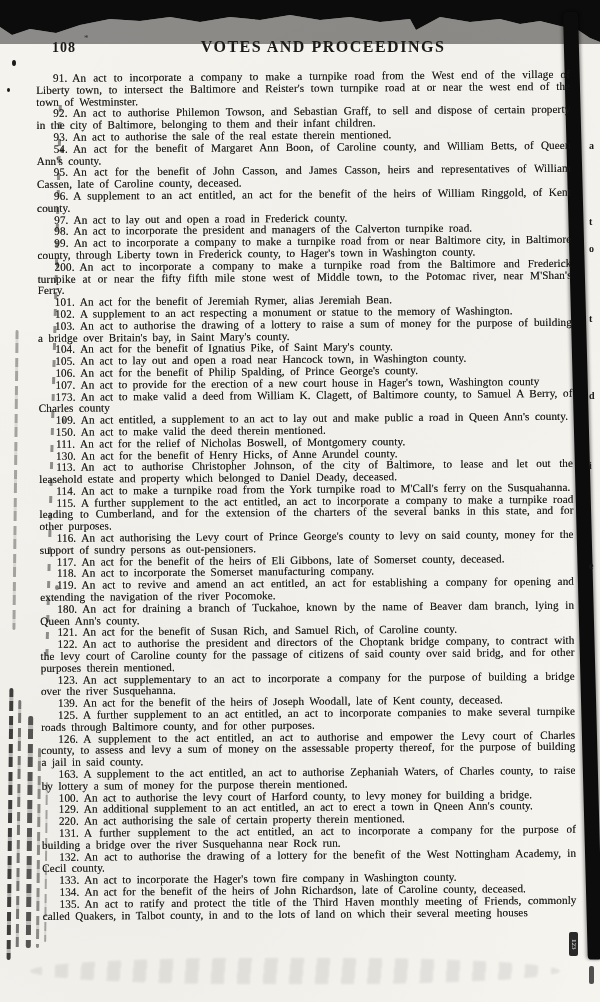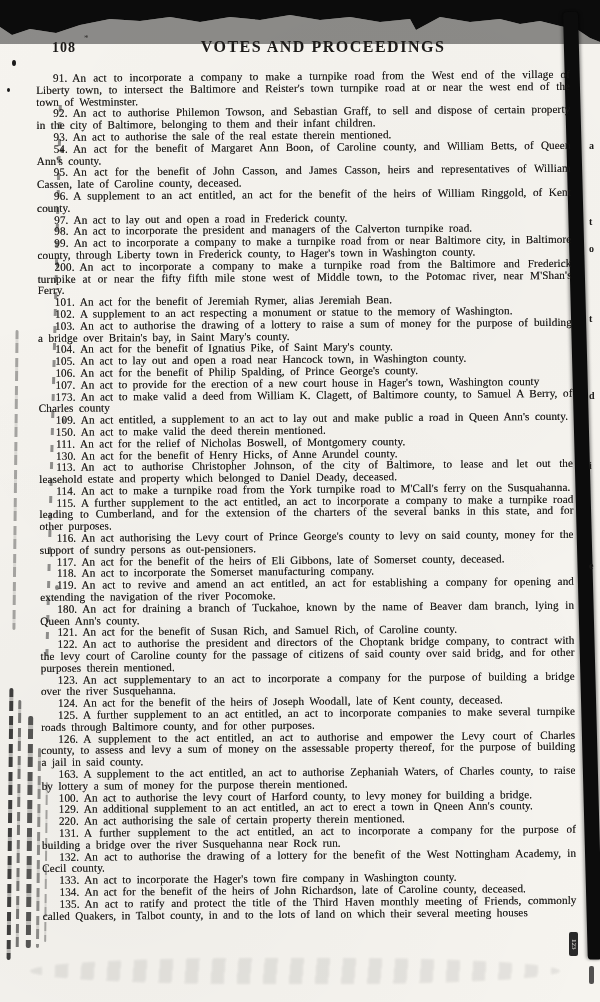--- a/index.html
+++ b/index.html
@@ -153,21 +153,21 @@
       <p class="act"><span class="num">119.</span><span class="txt">An act to revive and amend an act entitled, an act for establishing a company for opening and extending the navigation of the river Pocomoke.</span></p>
 
       <p class="act"><span class="num">180.</span><span class="txt">An act for draining a branch of Tuckahoe, known by the name of Beaver dam branch, lying in Queen Ann's county.</span></p>
 
       <p class="act"><span class="num">121.</span><span class="txt">An act for the benefit of Susan Rich, and Samuel Rich, of Caroline county.</span></p>
 
       <p class="act"><span class="num">122.</span><span class="txt">An act to authorise the president and directors of the Choptank bridge company, to contract with the levy court of Caroline county for the passage of citizens of said county over said bridg, and for other purposes therein mentioned.</span></p>
 
       <p class="act"><span class="num">123.</span><span class="txt">An act supplementary to an act to incorporate a company for the purpose of building a bridge over the river Susquehanna.</span></p>
 
-      <p class="act"><span class="num">124.</span><span class="txt">An act for the benefit of the heirs of Joseph Woodall, late of Kent county, deceased.</span></p>
+      <p class="act"><span class="num">139.</span><span class="txt">An act for the benefit of the heirs of Joseph Woodall, late of Kent county, deceased.</span></p>
 
       <p class="act"><span class="num">125.</span><span class="txt">A further supplement to an act entitled, an act to incorporate companies to make several turnpike roads through Baltimore county, and for other purposes.</span></p>
 
       <p class="act"><span class="num">126.</span><span class="txt">A supplement to the act entitled, an act to authorise and empower the Levy court of Charles county, to assess and levy a sum of money on the assessable property thereof, for the purpose of building a jail in said county.</span></p>
 
       <p class="act"><span class="num">163.</span><span class="txt">A supplement to the act entitled, an act to authorise Zephaniah Waters, of Charles county, to raise by lottery a sum of money for the purpose therein mentioned.</span></p>
 
       <p class="act"><span class="num">100.</span><span class="txt">An act to authorise the levy court of Harford county, to levy money for building a bridge.</span></p>
 
       <p class="act"><span class="num">129.</span><span class="txt">An additional supplement to an act entitled, an act to erect a town in Qneen Ann's county.</span></p>

